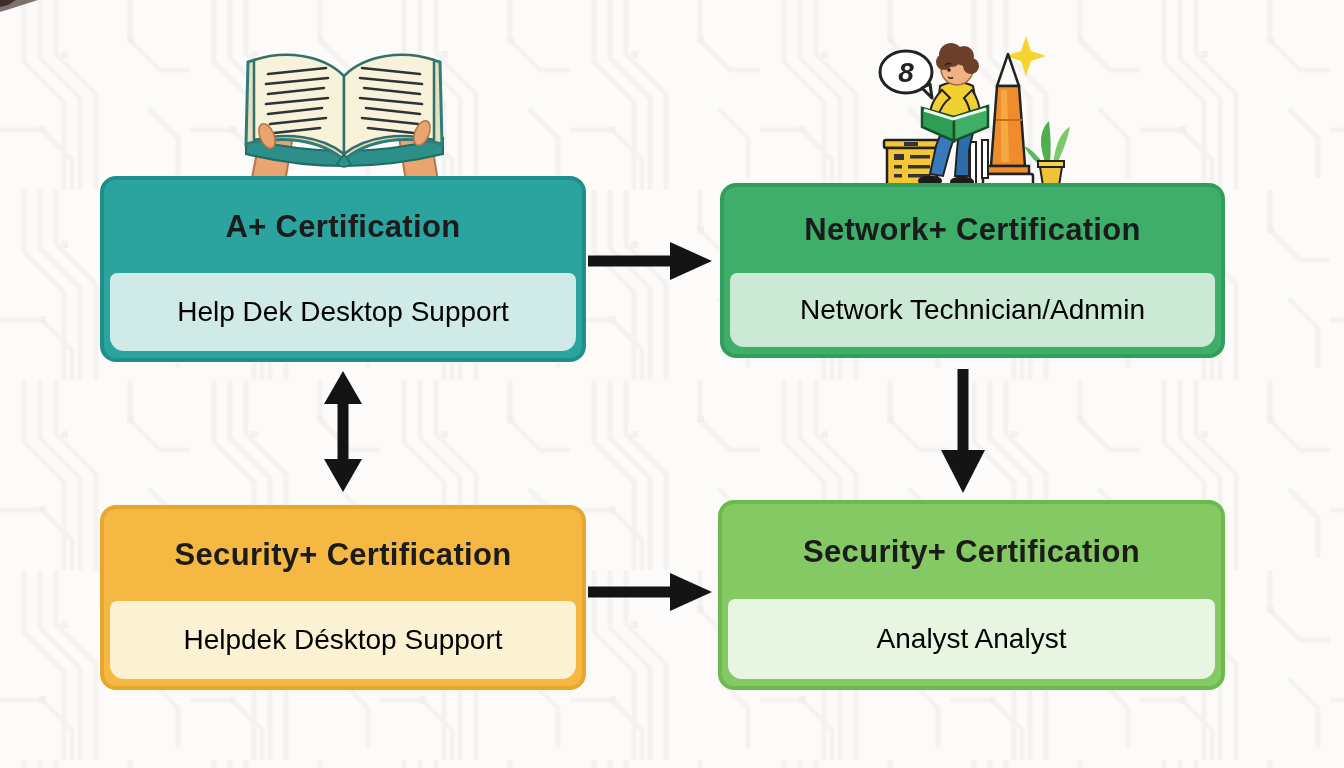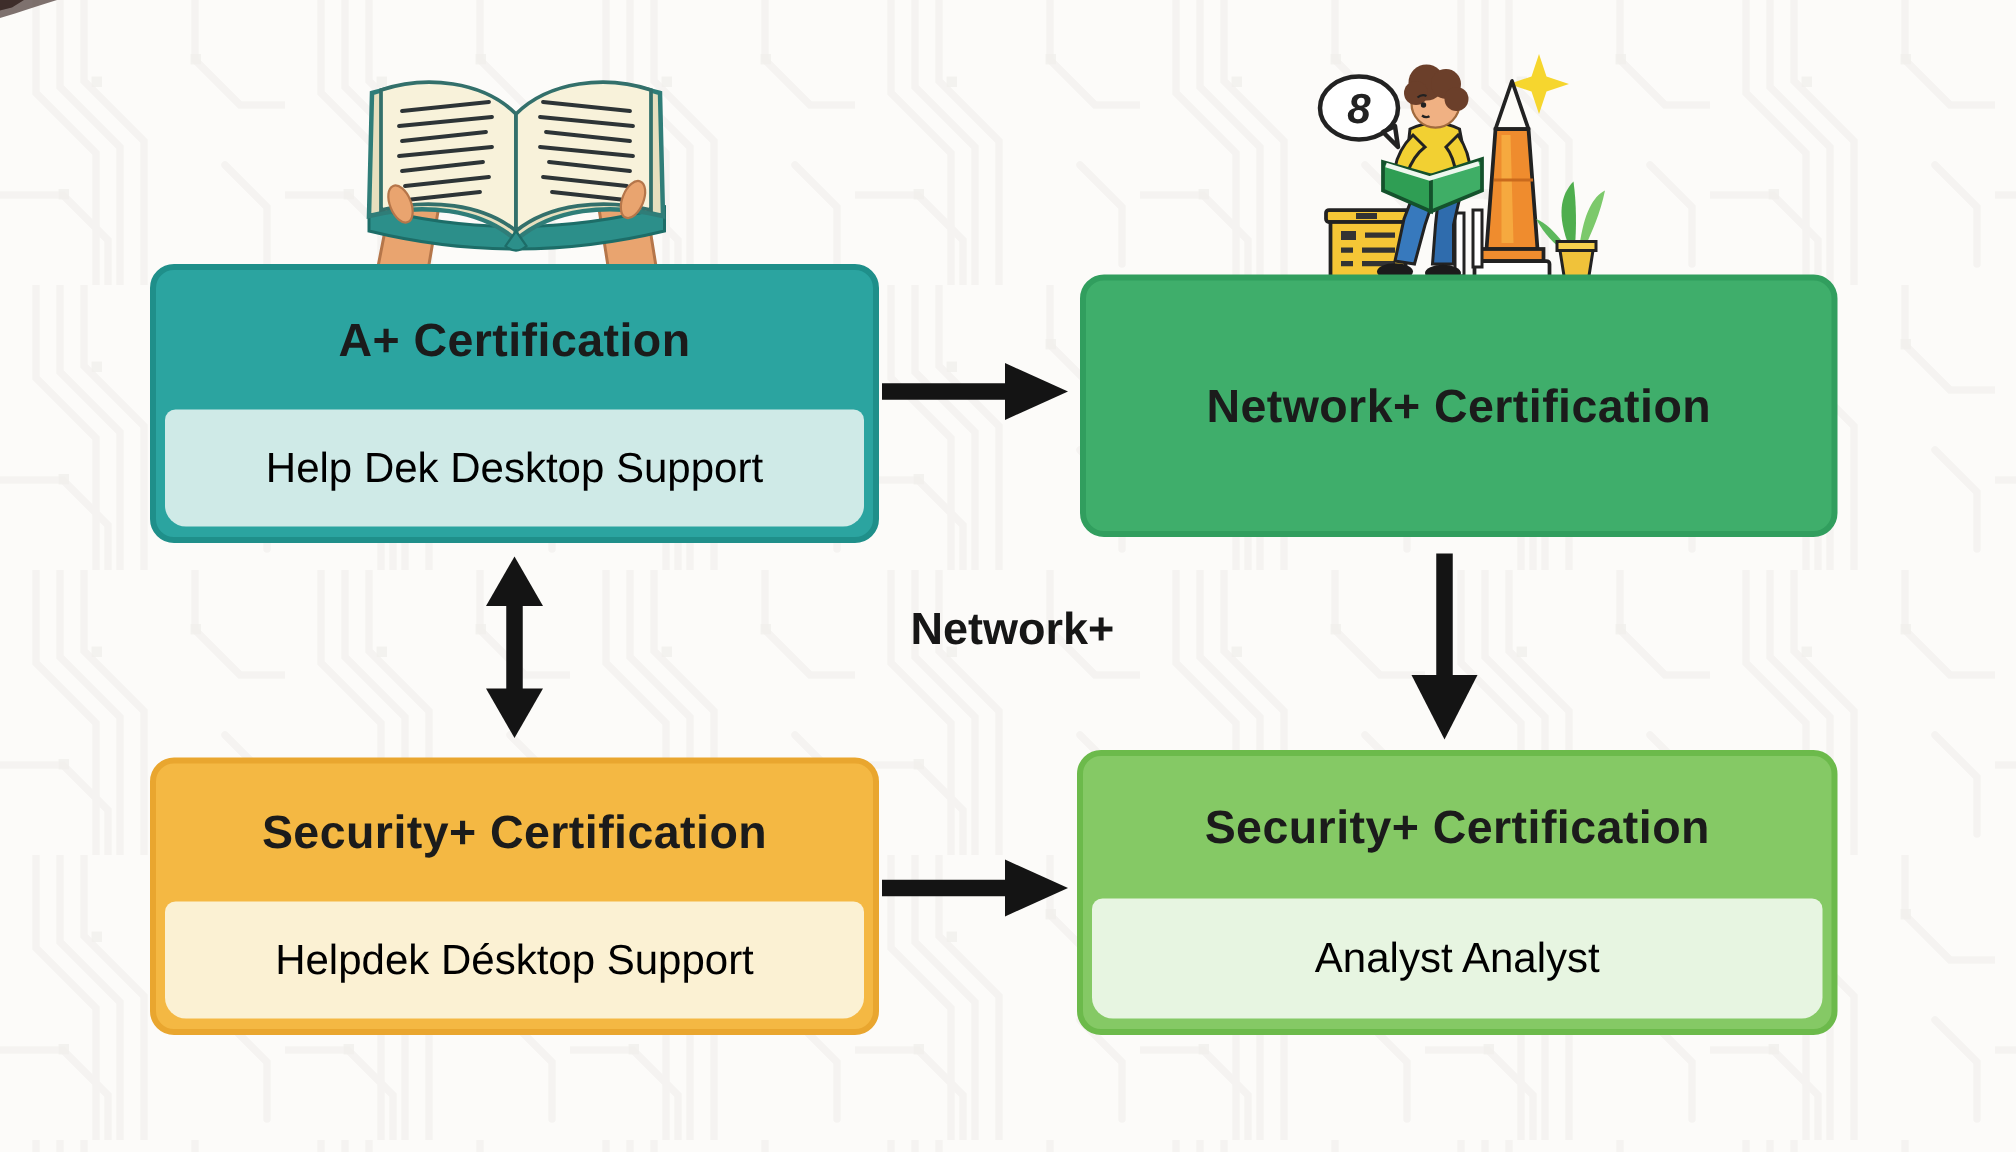--- a/index.html
+++ b/index.html
@@ -187,20 +187,23 @@
 
   <div class="node" id="box-a" style="background-color: rgb(43, 164, 160); border-color: rgb(31, 143, 138);">
     <div class="node-title">A+ Certification</div>
     <div class="node-body" style="background-color: rgb(207, 234, 231);">
       <div class="node-subtitle">Help Dek Desktop Support</div>
     </div>
   </div>
 
   <div class="node" id="box-n" style="background-color: rgb(63, 174, 107); border-color: rgb(49, 158, 94);">
     <div class="node-title">Network+ Certification</div>
+    <div class="node-body" style="background-color: rgb(203, 233, 213);">
+      <div class="node-subtitle">Network Technician/Adnmin</div>
+    </div>
   </div>
 
   <div class="node" id="box-s1" style="background-color: rgb(244, 184, 67); border-color: rgb(233, 166, 47);">
     <div class="node-title">Security+ Certification</div>
     <div class="node-body" style="background-color: rgb(251, 241, 211); text-align: center;">
       <div class="node-subtitle">Helpdek Désktop Support</div>
     </div>
   </div>
 
   <div class="node" id="box-s2" style="background-color: rgb(133, 201, 101); border-color: rgb(108, 186, 75);">
@@ -225,15 +228,14 @@
         <polygon points="324,404 343,371 362,404" fill="#141414"></polygon>
         <polygon points="324,459 343,492 362,459" fill="#141414"></polygon>
       </g>
       <g>
         <line x1="963" y1="369" x2="963" y2="455" stroke="#141414" stroke-width="11"></line>
         <polygon points="941,450 985,450 963,493" fill="#141414"></polygon>
       </g>
     </g>
   </svg>
 
-  <div class="center-label">Network+</div>
 
 </div>
 
 </body></html>

